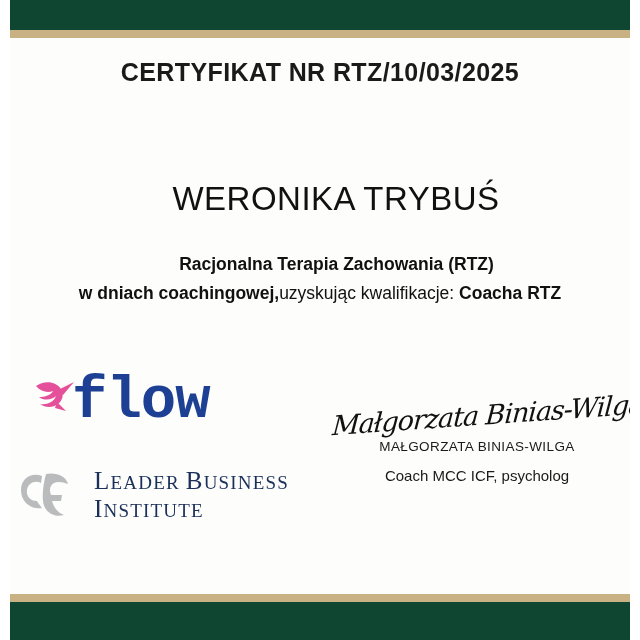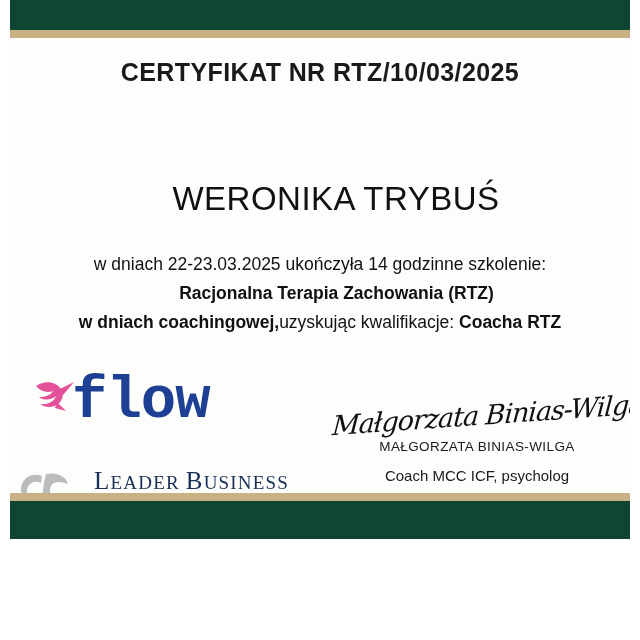--- a/index.html
+++ b/index.html
@@ -10,21 +10,21 @@
   body {
     width: 640px;
     height: 640px;
     overflow: hidden;
     font-family: "Liberation Sans", sans-serif;
   }
 
   .certificate {
     position: relative;
     width: 640px;
-    height: 539px;
+    height: 640px;
     box-sizing: border-box;
     background: #e5e5e5;
   }
 
   
   .band-top, .band-bottom {
     position: absolute;
     left: 0;
     width: 640px;
     background: #0e4632;
@@ -212,21 +212,20 @@
   <div class="band-top-inner"></div>
 
   <div class="inner"></div>
 
   <div class="cert-title">CERTYFIKAT NR RTZ/10/03/2025</div>
 
 
   <div class="recipient">WERONIKA TRYBUŚ</div>
 
   <div class="body-lines">
-    <div class="line l1">w dniach 22-23.03.2025 ukończyła 14 godzinne szkolenie:</div>
     <div class="line l2">Racjonalna Terapia Zachowania (RTZ)</div>
     <div class="line l3">
       <span class="b">w dniach coachingowej,</span><span>uzyskując kwalifikacje: </span><span class="b">Coacha RTZ</span>
     </div>
   </div>
 
   <div class="flow-logo">
     <svg class="flow-bird" viewBox="0 0 48 40">
       <path d="M6 8 C14 2, 26 3, 31 11 C34 16, 33 22, 28 26 C23 30, 15 30, 10 26 C17 27, 24 24, 26 18 C22 22, 14 23, 9 19 C15 19, 21 17, 23 13 C18 15, 11 14, 6 8 Z" fill="#e5509a"></path>
       <path d="M28 12 L44 4 L33 17 Z" fill="#e5509a"></path>

